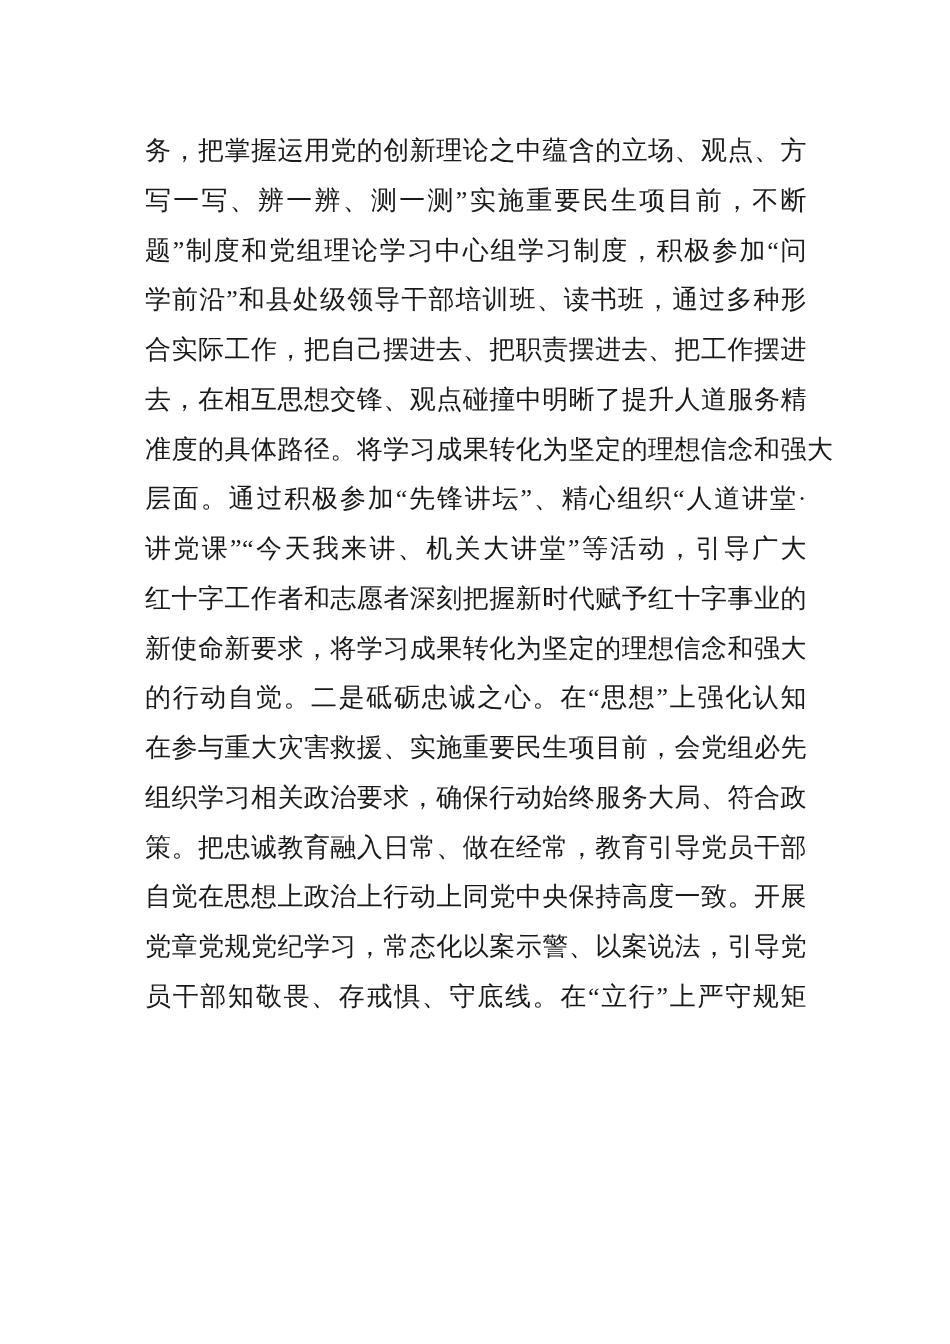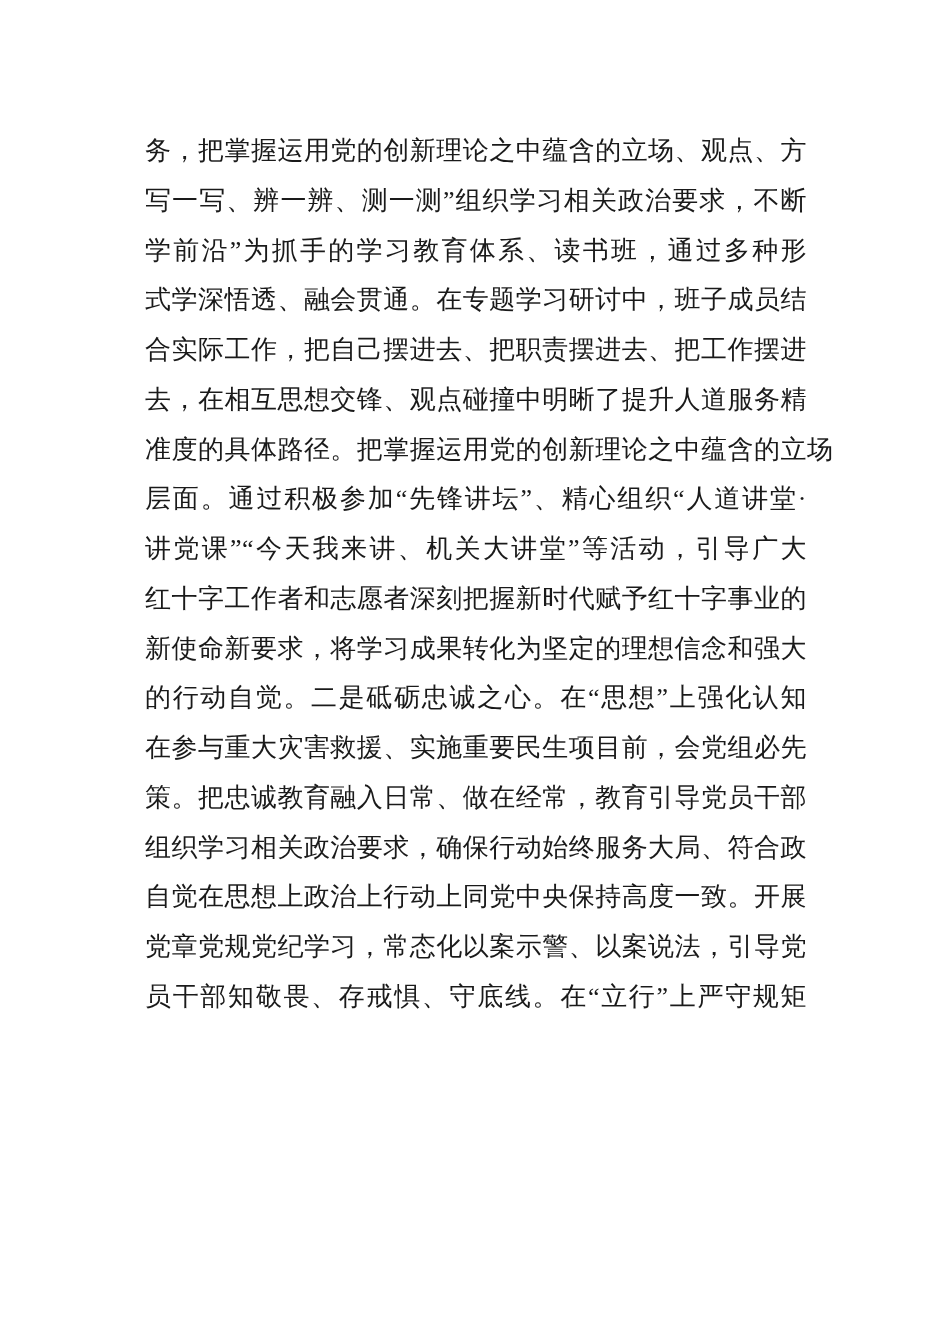--- a/index.html
+++ b/index.html
@@ -32,31 +32,31 @@
     text-align-last: justify;
     font-weight: 400;
   }
 </style>
 </head>
 <body>
 
 <div class="page">
   <div class="text-block">
     <div class="line">务，把掌握运用党的创新理论之中蕴含的立场、观点、方</div>
-    <div class="line">写一写、辨一辨、测一测”组织学习相关政治要求，不断</div>
-    <div class="line">学前沿”为抓手的学习教育体系、读书班，通过多种形</div>
-    <div class="line">式学深悟透、融会贯通。在专题学习研讨中，班子成员结</div>
+    <div class="line">写一写、辨一辨、测一测”实施重要民生项目前，不断</div>
+    <div class="line">题”制度和党组理论学习中心组学习制度，积极参加“问</div>
+    <div class="line">学前沿”和县处级领导干部培训班、读书班，通过多种形</div>
     <div class="line">合实际工作，把自己摆进去、把职责摆进去、把工作摆进</div>
     <div class="line">去，在相互思想交锋、观点碰撞中明晰了提升人道服务精</div>
-    <div class="line">准度的具体路径。把掌握运用党的创新理论之中蕴含的立场</div>
+    <div class="line">准度的具体路径。将学习成果转化为坚定的理想信念和强大</div>
     <div class="line">层面。通过积极参加“先锋讲坛”、精心组织“人道讲堂·</div>
     <div class="line">讲党课”“今天我来讲、机关大讲堂”等活动，引导广大</div>
     <div class="line">红十字工作者和志愿者深刻把握新时代赋予红十字事业的</div>
     <div class="line">新使命新要求，将学习成果转化为坚定的理想信念和强大</div>
     <div class="line">的行动自觉。二是砥砺忠诚之心。在“思想”上强化认知</div>
     <div class="line">在参与重大灾害救援、实施重要民生项目前，会党组必先</div>
+    <div class="line">组织学习相关政治要求，确保行动始终服务大局、符合政</div>
     <div class="line">策。把忠诚教育融入日常、做在经常，教育引导党员干部</div>
-    <div class="line">组织学习相关政治要求，确保行动始终服务大局、符合政</div>
     <div class="line">自觉在思想上政治上行动上同党中央保持高度一致。开展</div>
     <div class="line">党章党规党纪学习，常态化以案示警、以案说法，引导党</div>
     <div class="line">员干部知敬畏、存戒惧、守底线。在“立行”上严守规矩</div>
   </div>
 </div>
 
 </body></html>

